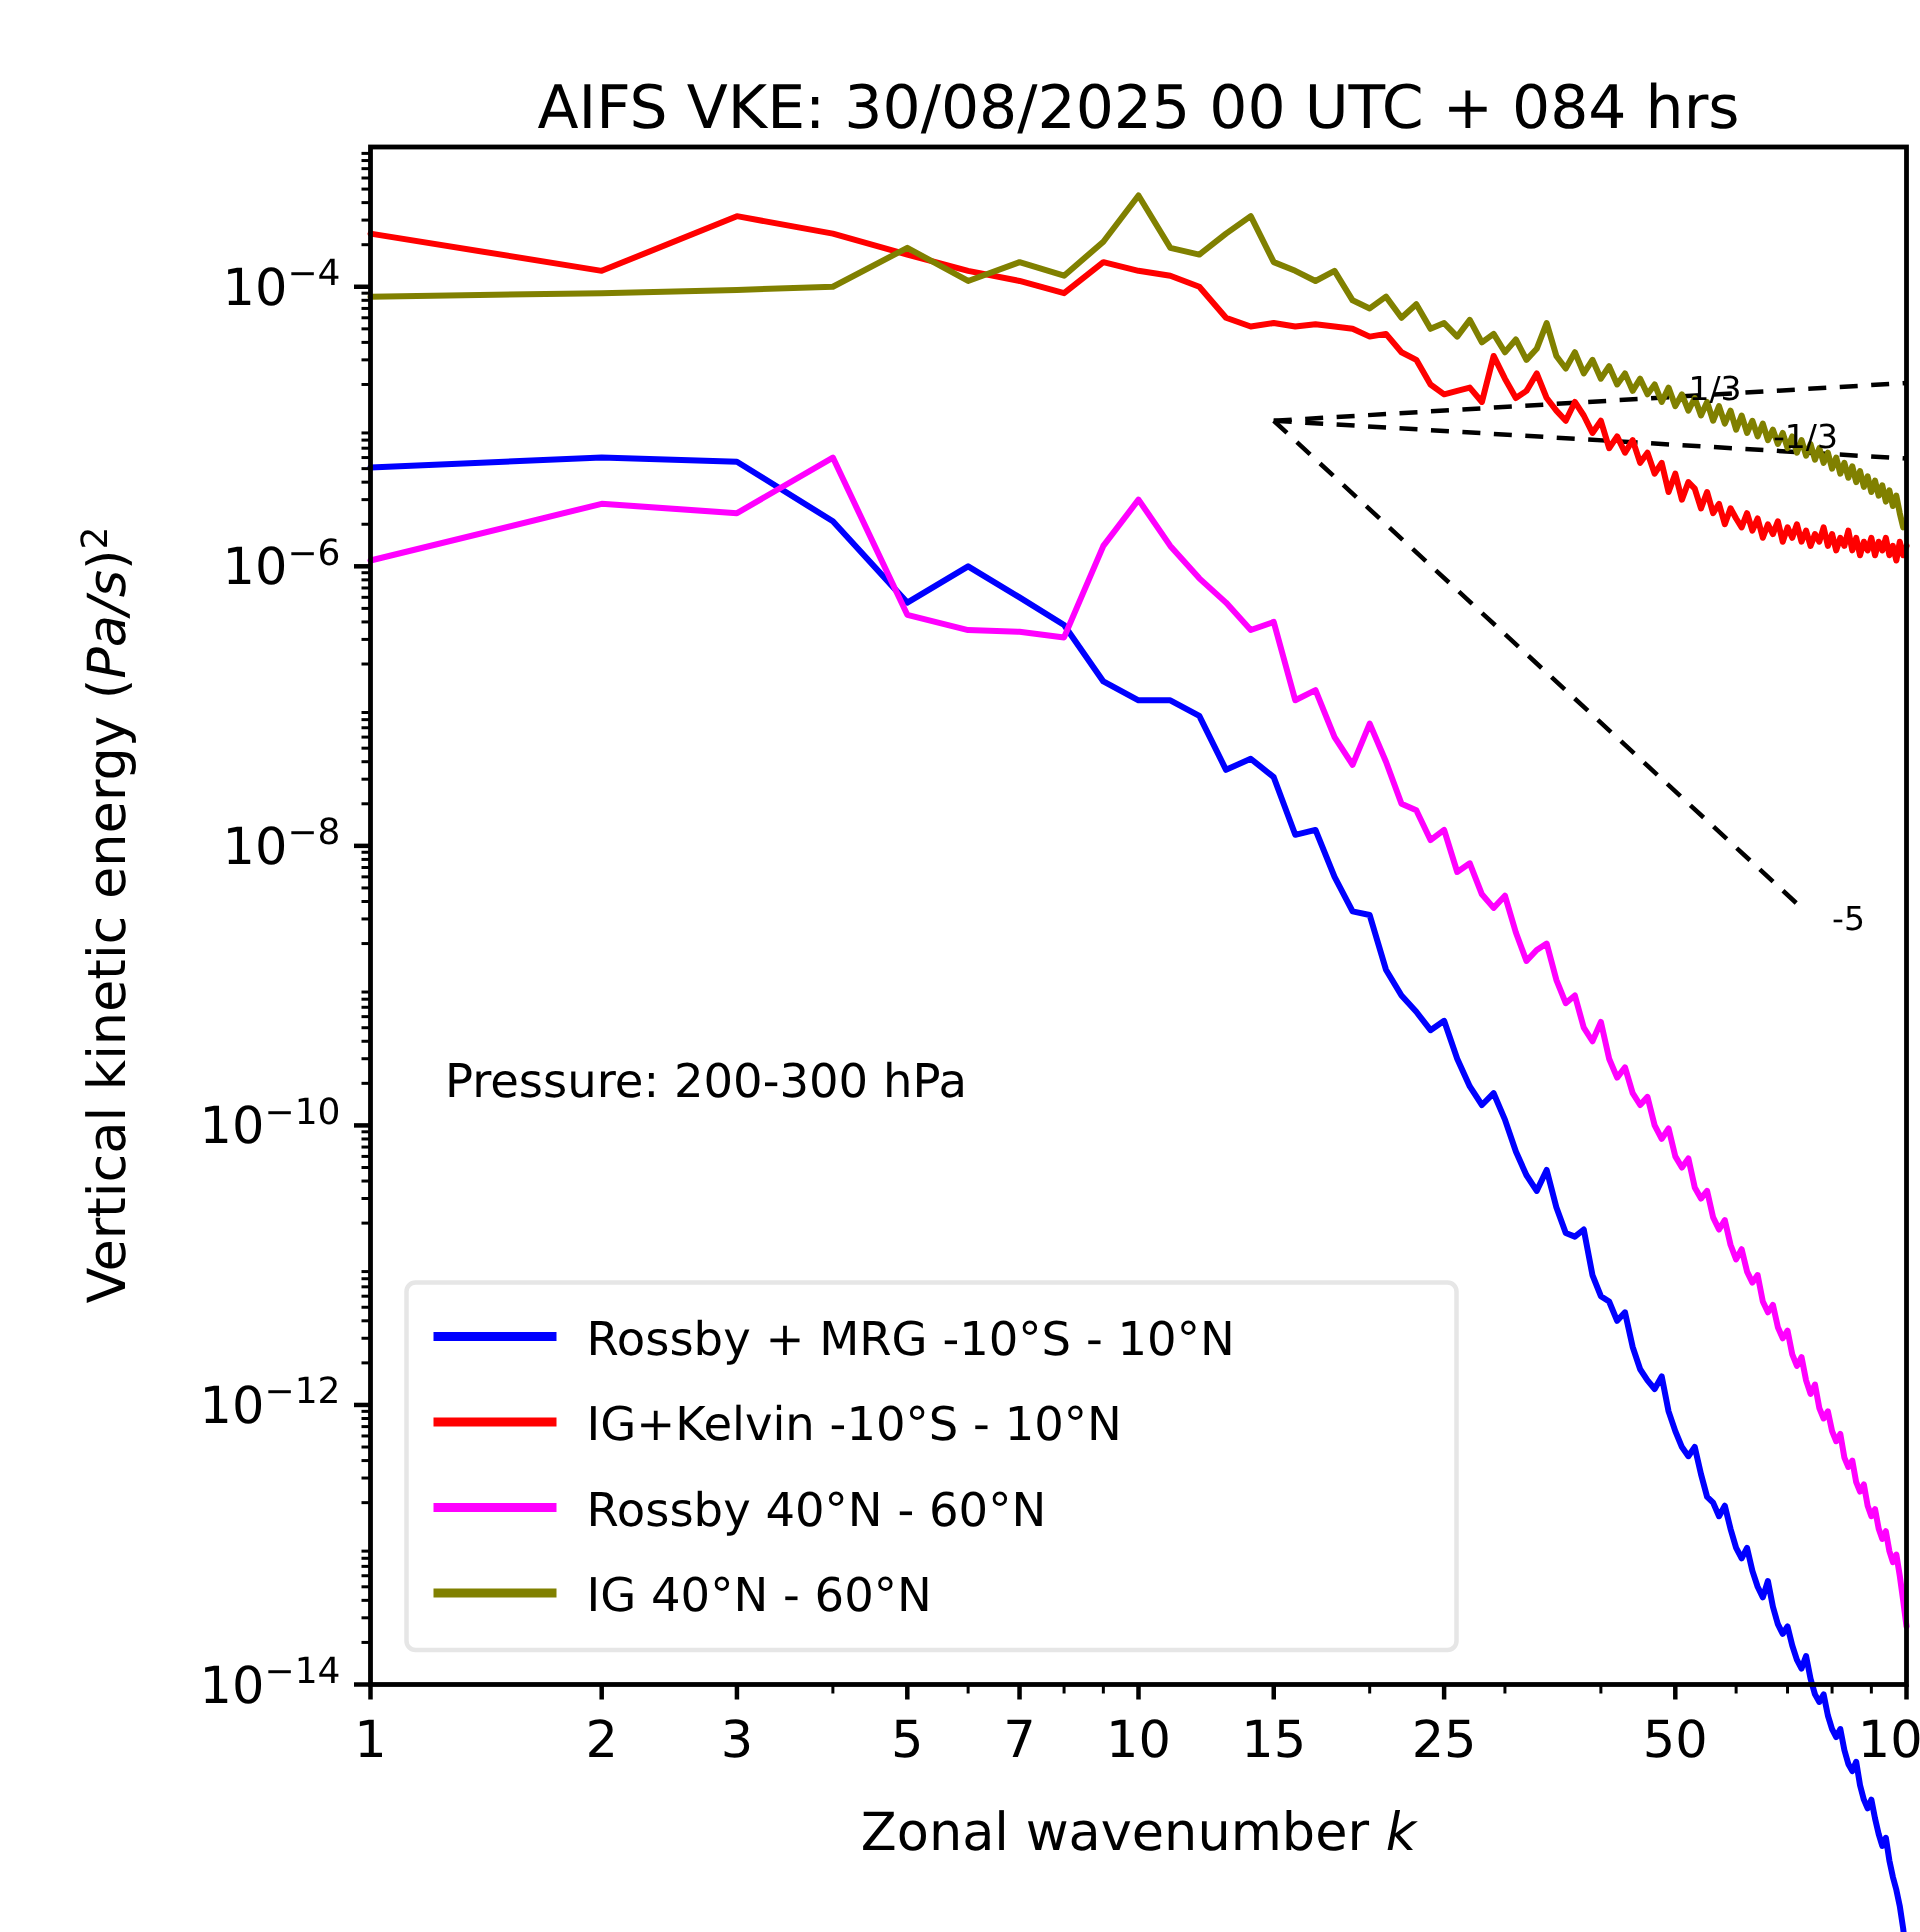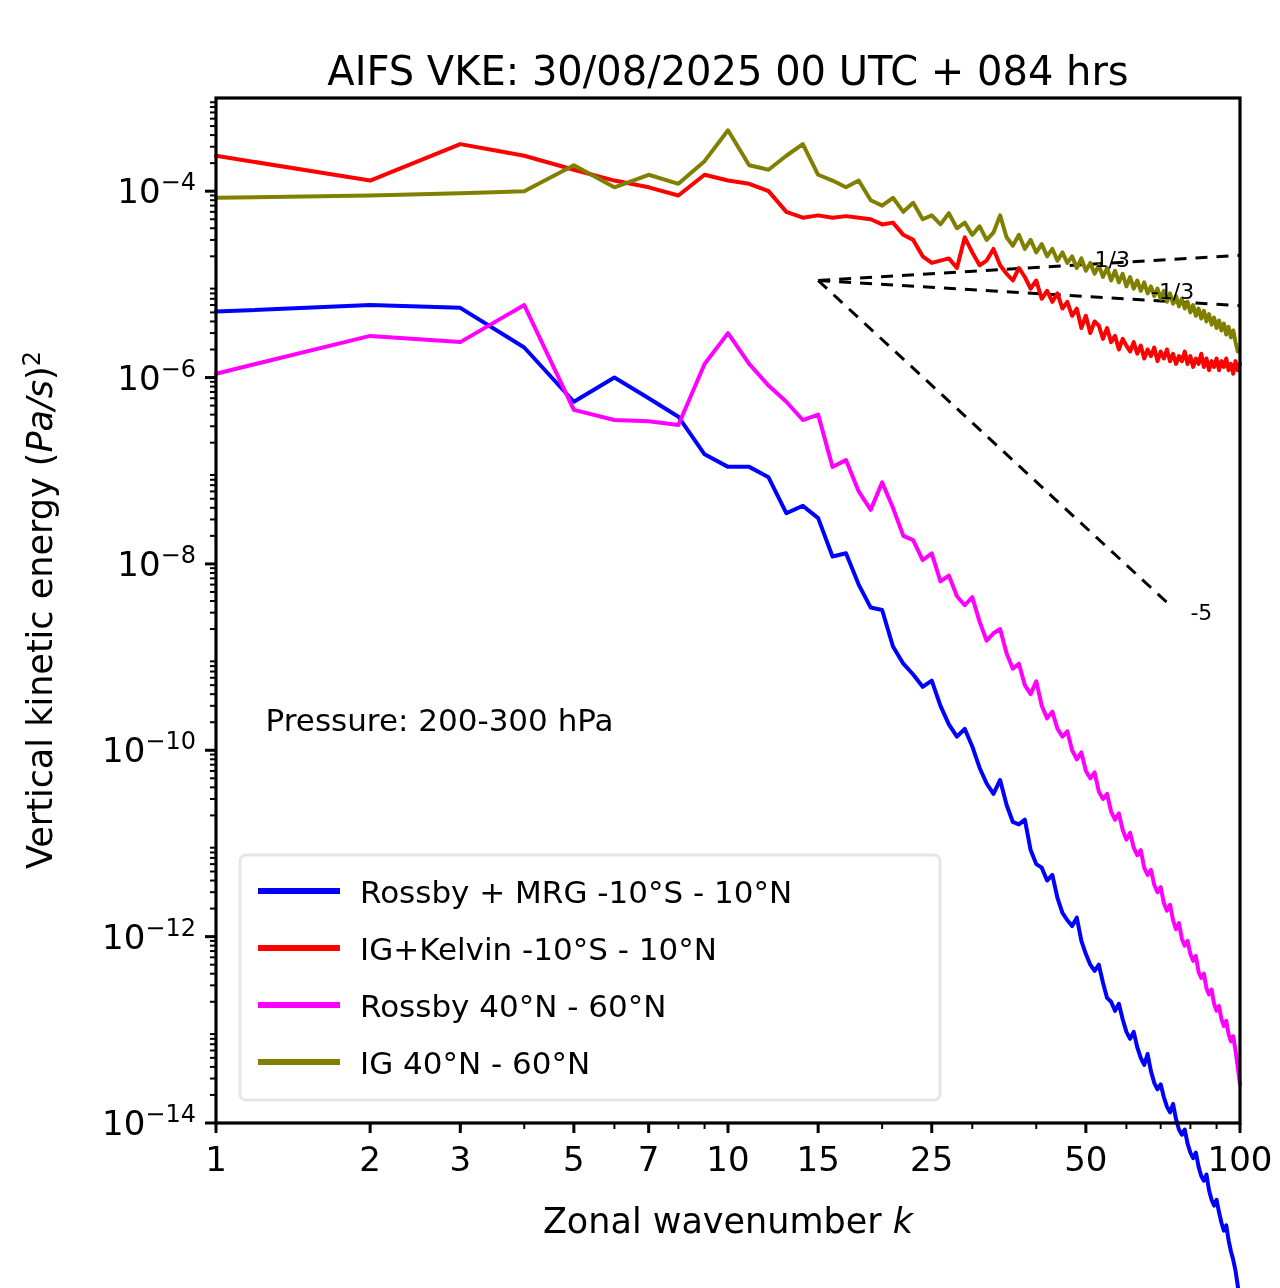--- a/index.html
+++ b/index.html
@@ -1,17 +1,17 @@
 <!DOCTYPE html>
 <html><head>
 <meta charset="utf-8">
 <style>
   html,body{margin:0;padding:0;background:#ffffff;}
   body{width:1280px;height:1288px;font-family:"DejaVu Sans",sans-serif;overflow:hidden;}
-  #fig{position:relative;width:1016px;height:1288px;}
+  #fig{position:relative;width:1016px;height:1288px;padding-left:31px;}
   svg{display:block;}
   .title-txt{font-family:"DejaVu Sans",sans-serif;fill:#000;font-size:40px;}
   .axlabel{font-family:"DejaVu Sans",sans-serif;fill:#000;font-size:35px;}
 </style>
 </head>
 <body>
 
 <div id="fig">
 <svg id="chart" width="1280" height="1288" viewBox="0 0 1280 1288">
   <rect x="0" y="0" width="1280" height="1288" fill="#ffffff"></rect>

